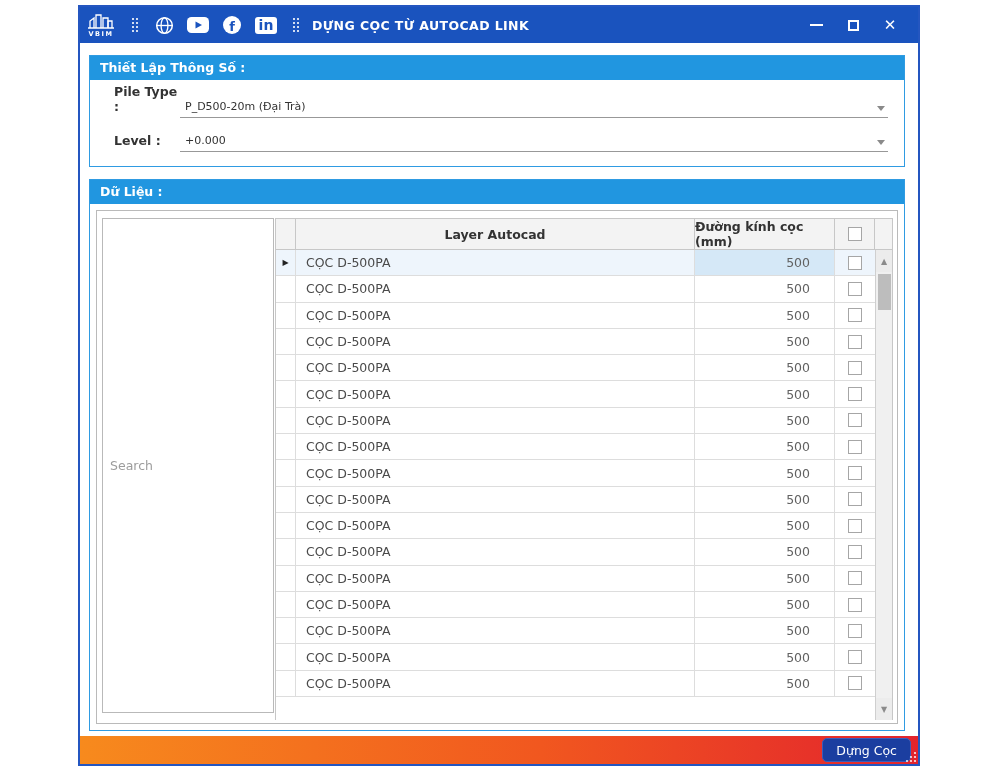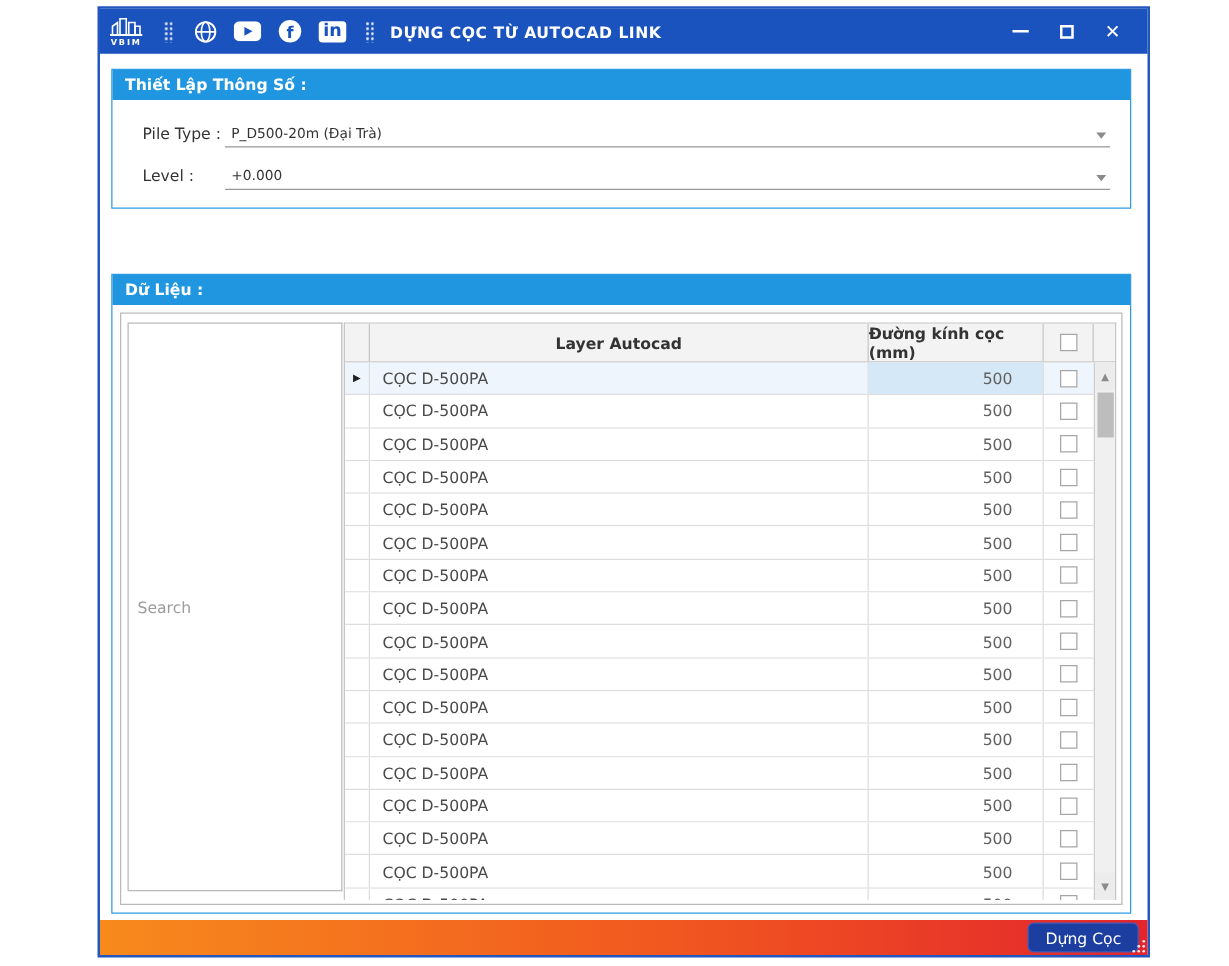--- a/index.html
+++ b/index.html
@@ -22,27 +22,27 @@
   .li-box{width:27px;height:17px;border-radius:3px;background:#fff;color:#1a53be;
     font-weight:bold;font-size:14px;display:flex;align-items:center;justify-content:center;}
   .title-text{color:#fff;font-weight:bold;font-size:12.5px;letter-spacing:.4px;margin-left:4px;white-space:nowrap;}
   .win-controls{margin-left:auto;display:flex;align-items:center;gap:21px;padding-right:10px;}
   .win-btn{display:flex;align-items:center;justify-content:center;width:16px;height:16px;cursor:pointer;}
   .min-bar{width:13px;height:2px;background:#fff;}
   .max-box{width:11px;height:11px;border:2px solid #fff;}
   .close-x{color:#fff;font-size:15px;line-height:1;}
 
   
-  .content{flex:1;min-height:0;padding:12px 13px 5px 9px;display:flex;flex-direction:column;gap:40px;}
+  .content{flex:1;min-height:0;padding:12px 13px 5px 9px;display:flex;flex-direction:column;}
   .group{border:1px solid #2f9be2;display:flex;flex-direction:column;background:#fff;}
   .group-header{background:#2196e0;color:#fff;font-weight:bold;font-size:12.5px;padding:4px 10px 5px;}
 
   .settings-body{padding:4px 16px 14px 24px;}
   .field-row{display:flex;align-items:flex-end;height:34px;}
-  .field-label{flex:0 0 66px;font-size:12.5px;color:#333;padding-bottom:4px;}
+  .field-label{flex:0 0 66px;font-size:12.5px;color:#333;padding-bottom:4px;font-weight:bold;}
   .combo{flex:1;border-bottom:1px solid #989898;display:flex;align-items:flex-end;
     justify-content:space-between;padding:0 3px 4px 5px;cursor:pointer;}
   .combo-value{font-size:11px;color:#333;}
   .combo-arrow{width:0;height:0;border-left:4px solid transparent;border-right:4px solid transparent;
     border-top:5px solid #8a8a8a;margin-bottom:2px;}
 
   .data-group{flex:1;margin-top:12px;min-height:0;}
   .data-body{flex:1;min-height:0;padding:6px;display:flex;}
   .panel{flex:1;min-height:0;border:1px solid #bababa;padding:7px 4px 3px;display:flex;}
   .search-input{flex:0 0 23px;border:1px solid #b9b9b9;font-size:12.5px;padding:0 7px;color:#444;

